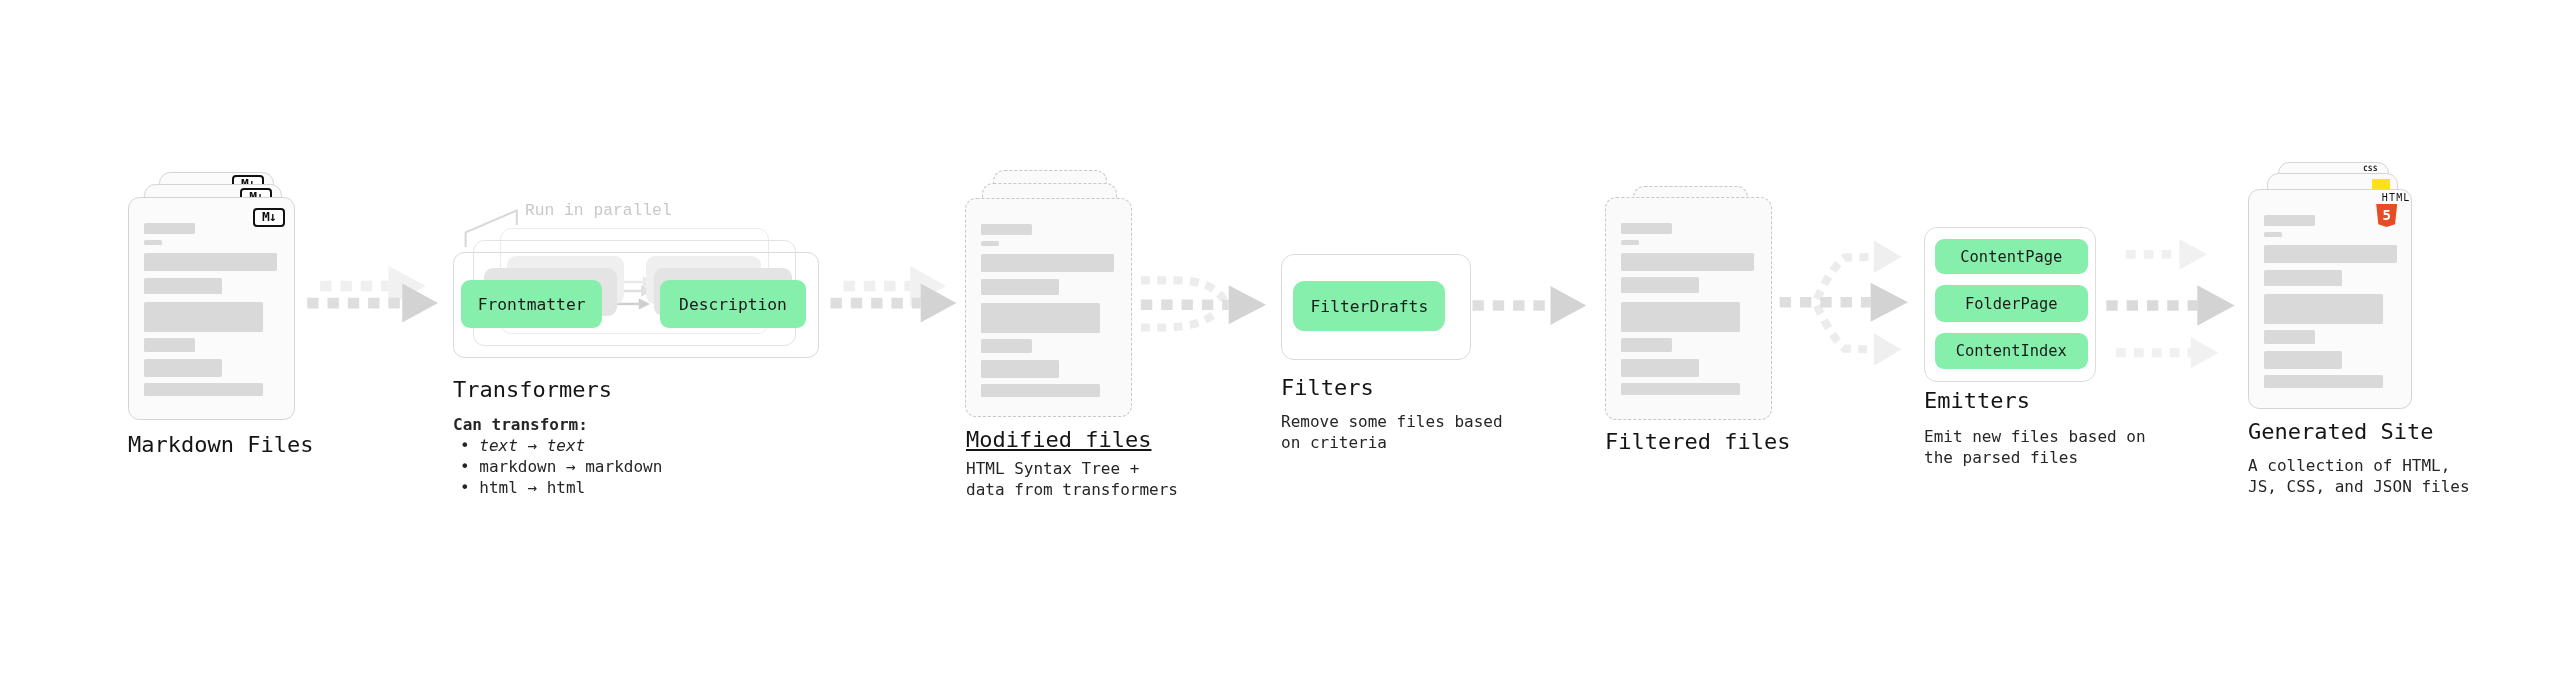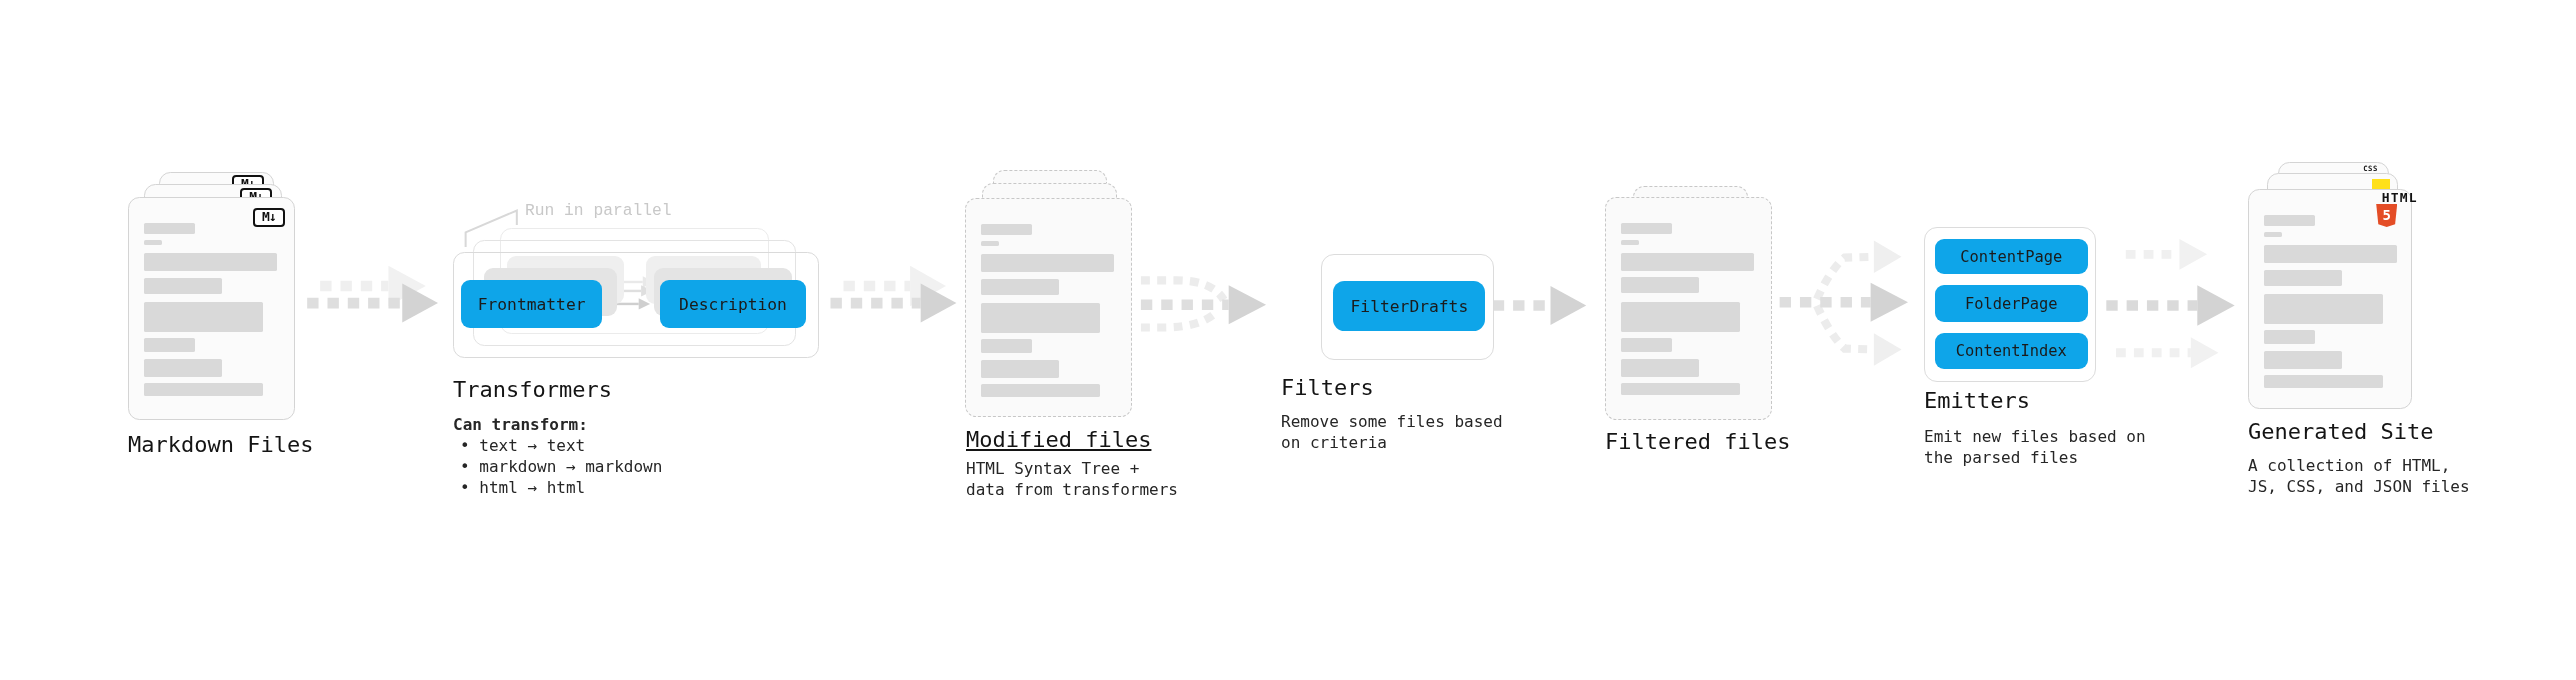--- a/index.html
+++ b/index.html
@@ -25,32 +25,32 @@
   .bars i:nth-of-type(8){width:119px;height:12.2px;}
 
   
   .md-badge{position:absolute;right:9px;top:9.8px;width:32px;height:19.5px;background:#ffffff;
             border:2.4px solid #111111;border-radius:4.1px;box-sizing:border-box;color:#111111;
             font-weight:bold;font-size:13px;line-height:14.6px;text-align:center;letter-spacing:-0.8px;}
   .md-badge.back{top:2.4px;}
 
   
   .html5{position:absolute;right:7.3px;top:3.3px;width:34px;text-align:center;}
-  .html5 .word{font-size:13px;font-weight:bold;color:#111111;letter-spacing:1.2px;line-height:9.8px;margin-left:12px;}
+  .html5 .word{font-size:10px;font-weight:normal;color:#111111;letter-spacing:1.2px;line-height:9.8px;margin-left:12px;}
   .html5 .shield{width:21px;height:23px;margin:0.8px auto 0;background:#e44d26;color:#ffffff;
                  font-size:14px;font-weight:bold;line-height:22px;
                  clip-path:polygon(0 0,100% 0,90% 88%,50% 100%,10% 88%);}
   .cssb{position:absolute;right:6.5px;top:2.4px;width:22px;text-align:center;}
   .cssb .t{font-size:7.3px;font-weight:bold;color:#111111;line-height:7.3px;letter-spacing:0.4px;}
   .cssb .bar{height:2.4px;background:#2965f1;margin-top:0.8px;border-radius:0.8px;}
   .jsb{position:absolute;right:6.5px;top:4.9px;width:18.7px;height:21px;background:#ffe01a;}
 
   
   .tbox{position:absolute;border:1.6px solid #dadada;border-radius:11.4px;box-sizing:border-box;background:transparent;}
-  .nodebtn{position:absolute;background:#0ea5e9;border-radius:9px;color:#1b1b1b;font-size:16.3px;
+  .nodebtn{position:absolute;background:#86efac;border-radius:9px;color:#1b1b1b;font-size:16.3px;
            display:flex;align-items:center;justify-content:center;box-sizing:border-box;white-space:nowrap;}
   .nodebtn.ghost1{background:#e4e4e4;}
   .nodebtn.ghost2{background:#efefef;}
 
   
   .panel{position:absolute;background:#ffffff;border:1.6px solid #dcdcdc;border-radius:13px;box-sizing:border-box;}
 
   
   .title{position:absolute;font-size:22px;color:#141414;white-space:nowrap;}
   .caption{position:absolute;font-size:16px;line-height:21px;color:#262626;white-space:pre-line;}
@@ -151,21 +151,21 @@
     <div class="tbox" style="left:0;top:23.6px;width:366px;height:106px;border-color:#dadada;"></div>
     <div class="nodebtn ghost2" style="left:54px;top:28px;width:117px;height:48px;"></div>
     <div class="nodebtn ghost2" style="left:193px;top:28px;width:115px;height:48px;"></div>
     <div class="nodebtn ghost1" style="left:31px;top:40px;width:133px;height:48px;"></div>
     <div class="nodebtn ghost1" style="left:201px;top:40px;width:138px;height:48px;"></div>
     <div class="nodebtn" style="left:8.1px;top:52px;width:141px;height:48px;text-align:center;">Frontmatter</div>
     <div class="nodebtn" style="left:207px;top:52px;width:146px;height:48px;">Description</div>
   </div>
   <div class="title" style="left:453px;top:377px;">Transformers</div>
   <div class="caption" style="left:453px;top:414px;font-weight:bold;">Can transform:</div>
-  <div class="caption" style="left:460px;top:435px;">• text → text</div>
+  <div class="caption" style="left:460px;top:435px;font-style:italic;">• text → text</div>
   <div class="caption" style="left:460px;top:456px;text-align:right;">• markdown → markdown</div>
   <div class="caption" style="left:460px;top:477px;">• html → html</div>
 
   <div class="stack" style="left:965px;top:170px;width:171px;height:252px;">
     <div class="card dashed" style="left:28.4px;top:0;width:114px;height:228px;"></div>
     <div class="card dashed" style="left:17px;top:13px;width:135px;height:228px;"></div>
     <div class="card dashed" style="left:0;top:28px;width:167px;height:219px;">
       <div class="bars">
           <i></i>
           <i></i>
@@ -175,21 +175,21 @@
           <i></i>
           <i></i>
           <i></i>
         </div>
     </div>
   </div>
   <div class="title" style="left:966px;top:427px;text-decoration:underline;">Modified files</div>
   <div class="caption" style="left:966px;top:458px;">HTML Syntax Tree +
 data from transformers</div>
 
-  <div class="panel" style="left:1281px;top:254px;width:173px;height:106px;margin-left:40px;">
+  <div class="panel" style="left:1281px;top:254px;width:190px;height:106px;">
     <div class="nodebtn" style="left:11.4px;top:26px;width:152px;height:50px;border-radius:11.4px;">FilterDrafts</div>
   </div>
   <div class="title" style="left:1281px;top:375px;">Filters</div>
   <div class="caption" style="left:1281px;top:411px;">Remove some files based
 on criteria</div>
 
   <div class="stack" style="left:1605px;top:186px;width:171px;height:236px;">
     <div class="card dashed" style="left:28.4px;top:0;width:115px;height:228px;"></div>
     <div class="card dashed" style="left:0;top:10.6px;width:167px;height:223px;">
       <div class="bars">

